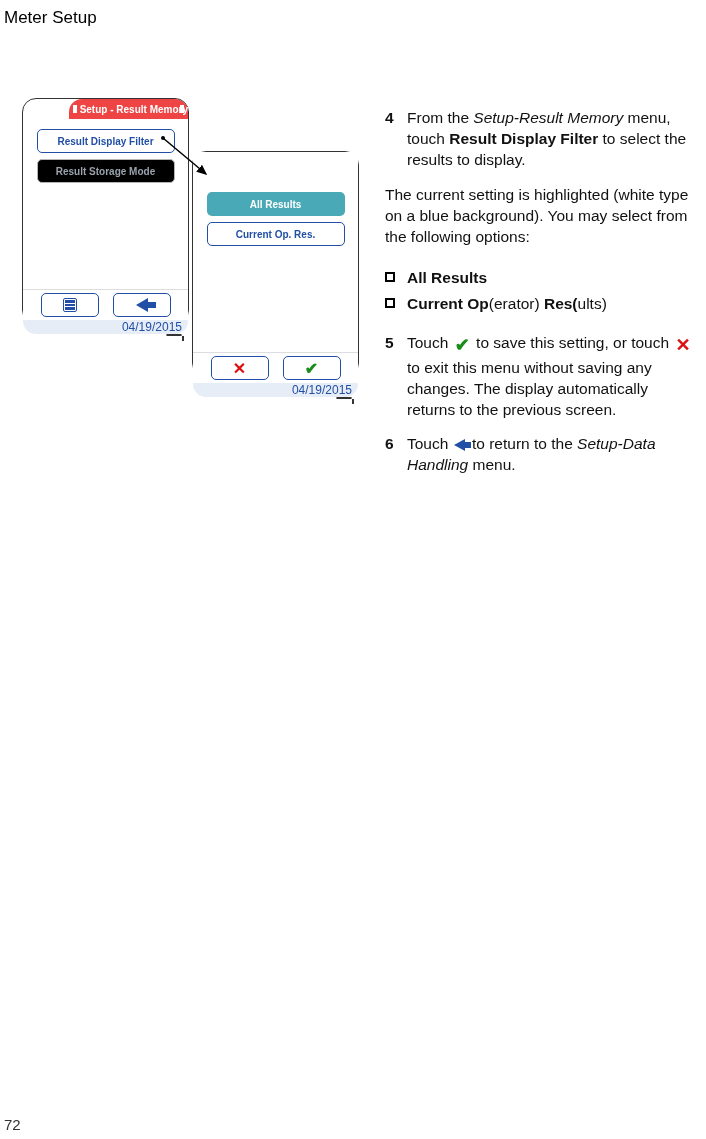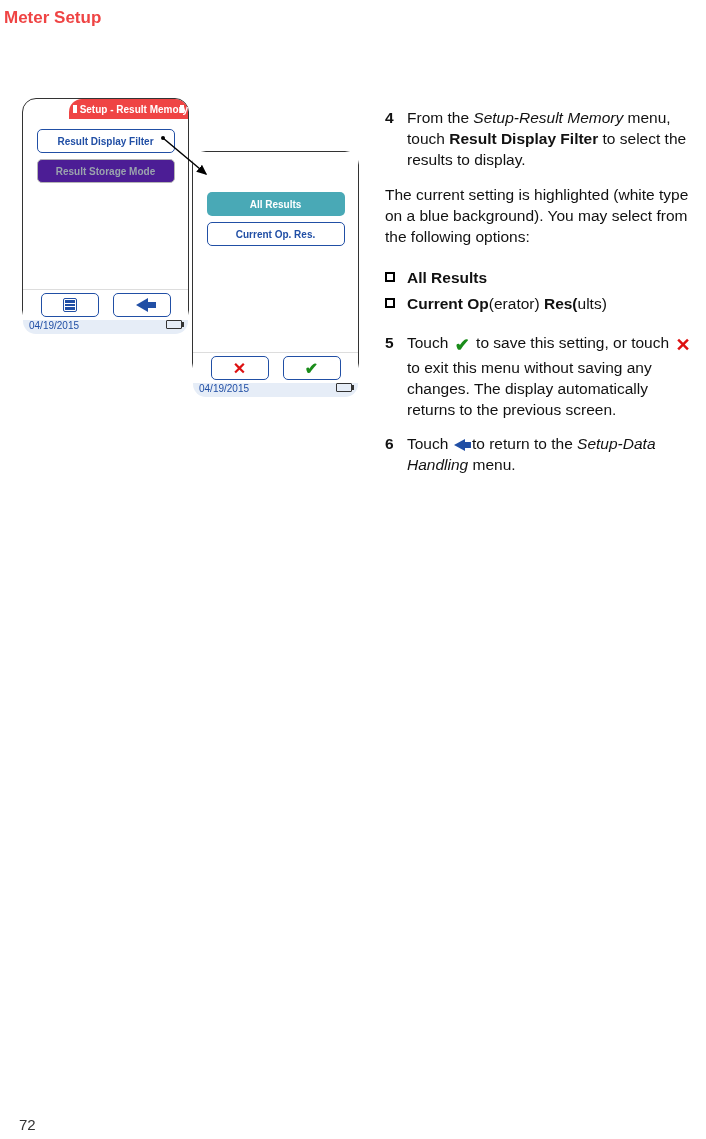--- a/index.html
+++ b/index.html
@@ -9,28 +9,28 @@
     width: 706px;
     height: 1139px;
     position: relative;
     background: #fff;
     color: #222;
   }
   .header {
     position: absolute;
     top: 8px;
     left: 4px;
-    color: #ef4444;
+    color: #000000;
     font-size: 17px;
-    font-weight: 700;
+    font-weight: 400;
   }
   .page-num {
     position: absolute;
     bottom: 6px;
-    left: 19px;
+    left: 4px;
     font-size: 15px;
     color: #333;
   }
   
   .device {
     position: absolute;
     width: 165px;
     height: 224px;
     border: 1px solid #333;
     border-radius: 14px;
@@ -81,21 +81,21 @@
     align-items: center;
     justify-content: center;
     box-sizing: border-box;
   }
   .menu-btn.white {
     background: #fff;
     border: 1px solid #214fa5;
     color: #214fa5;
   }
   .menu-btn.gray {
-    background: #4c1d95;
+    background: #000000;
     border: 1px solid #b5b5b5;
     color: #9aa3ad;
   }
   .menu-btn.selected {
     background: #49a9b6;
     color: #fff;
     border: none;
   }
   .action-row {
     height: 30px;
@@ -112,28 +112,29 @@
     border: 1px solid #214fa5;
     border-radius: 5px;
     background: #fff;
     display: flex;
     align-items: center;
     justify-content: center;
   }
   .status-bar {
     height: 14px;
     background: #e6edf7;
-    font-size: 10px;
+    font-size: 12px;
     color: #214fa5;
     display: flex;
-    align-items: flex-start;
+    align-items: flex-end;
     justify-content: space-between;
     padding: 0 6px;
     border-bottom-left-radius: 13px;
     border-bottom-right-radius: 13px;
+    flex-direction: column;
   }
   .batt {
     width: 14px; height: 7px;
     border: 1px solid #333;
     border-radius: 1px;
     position: relative;
   }
   .batt::after {
     content:"";
     position: absolute; right: -3px; top:1px;

